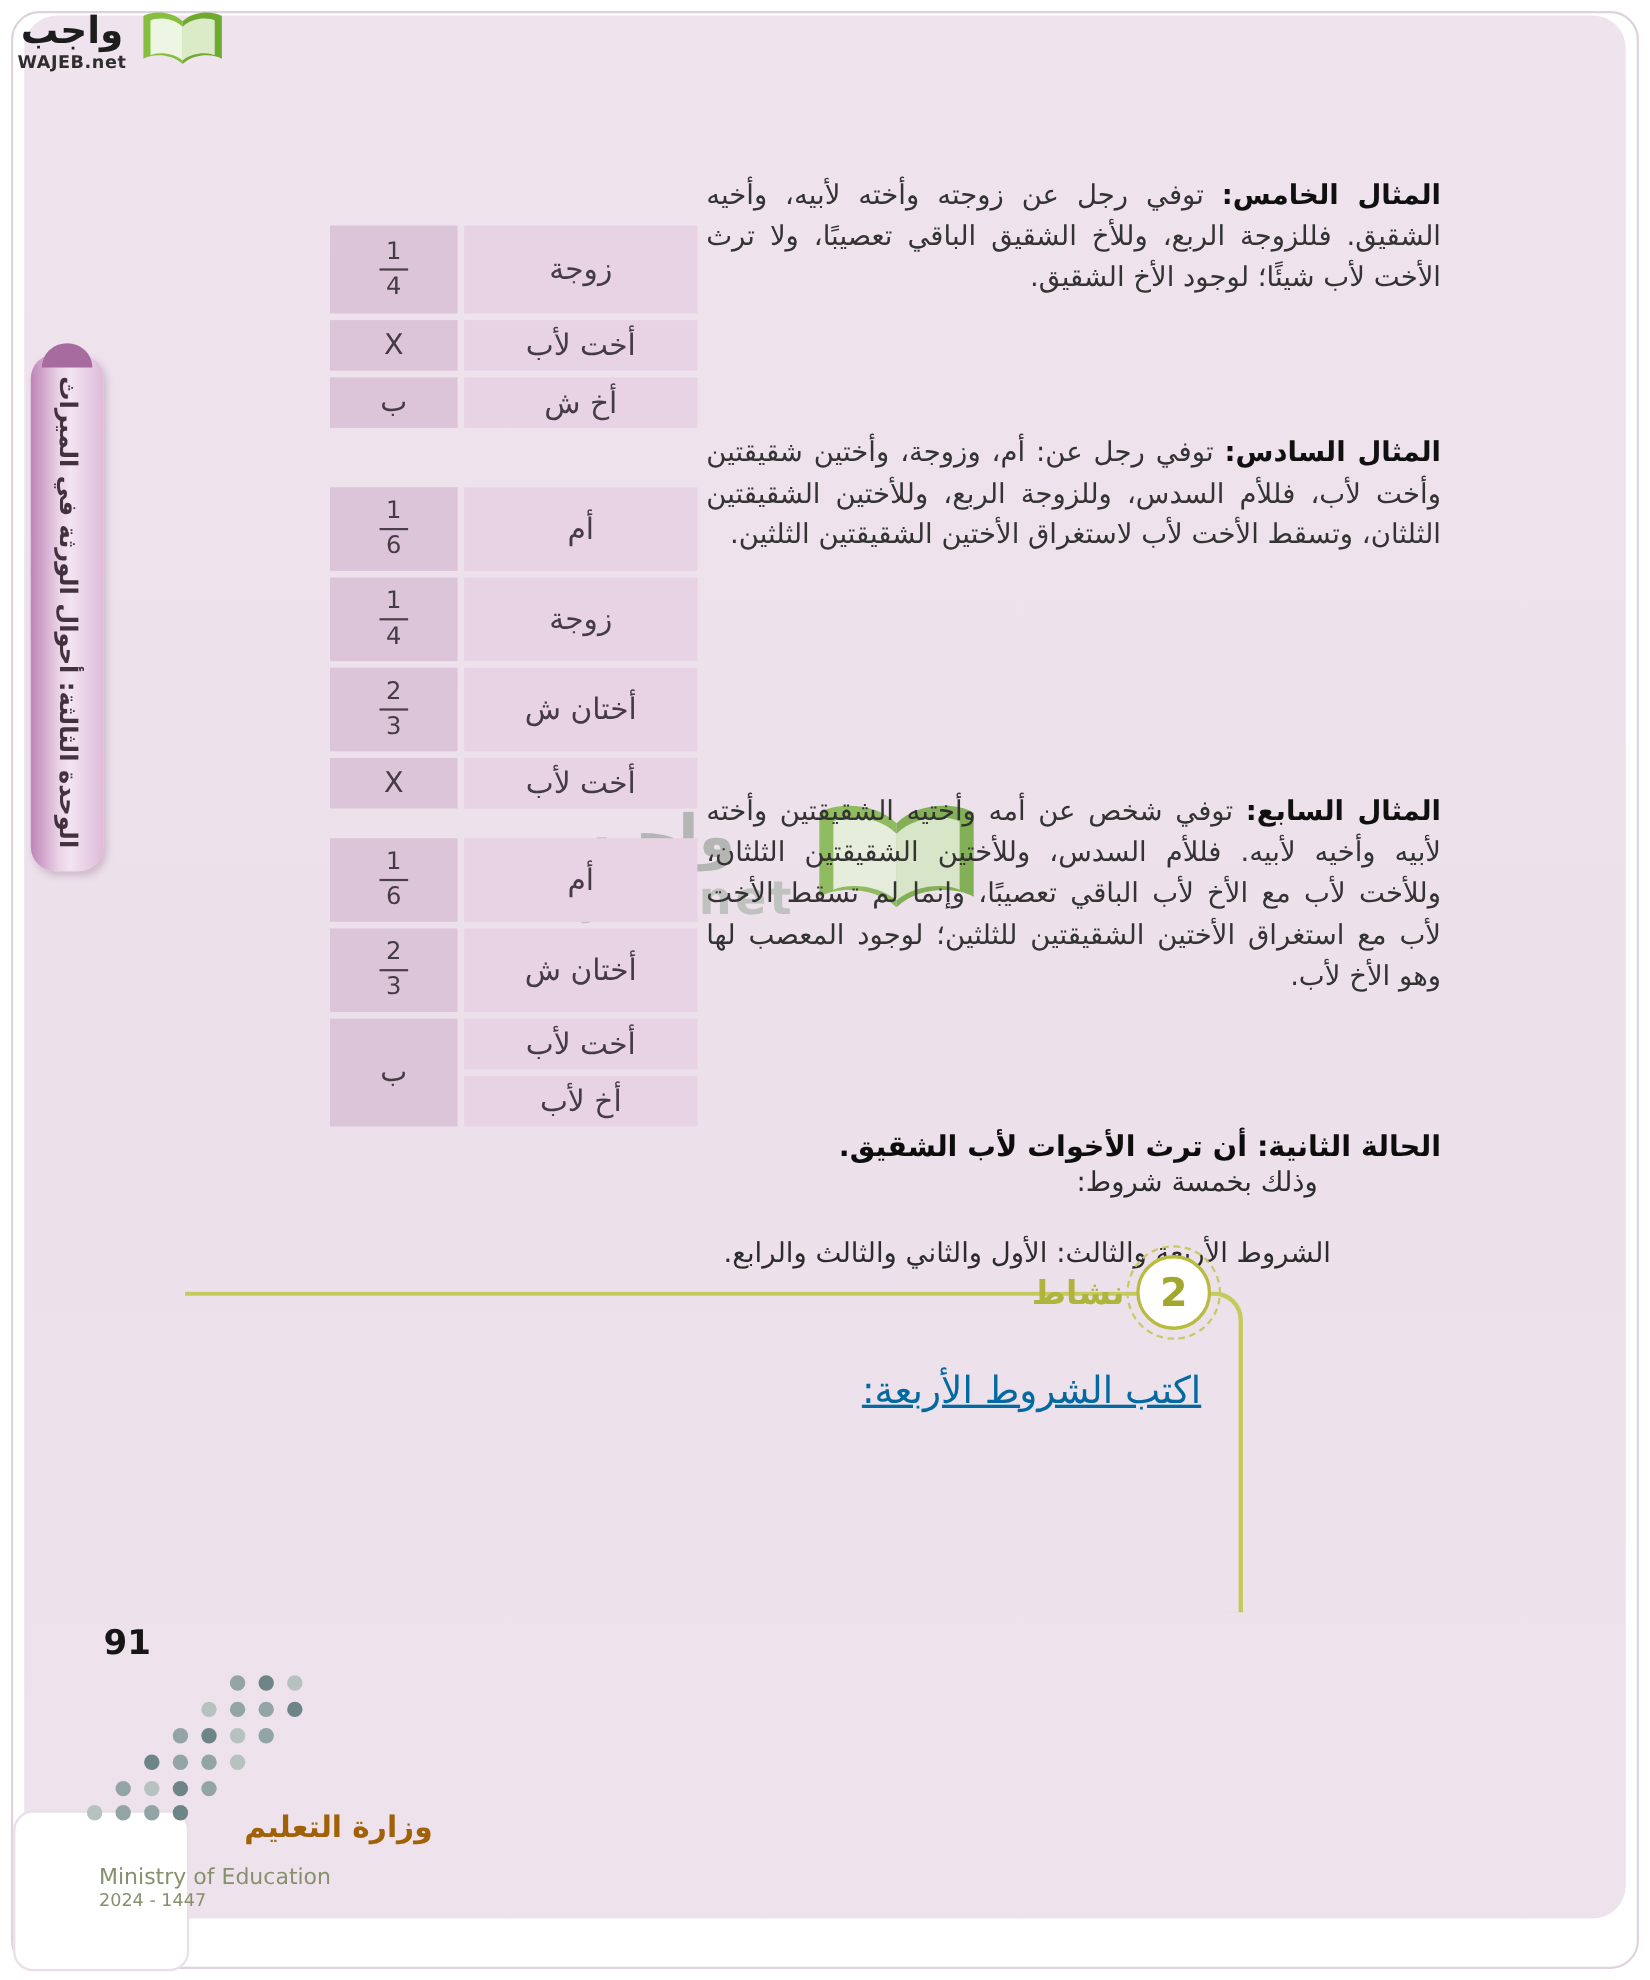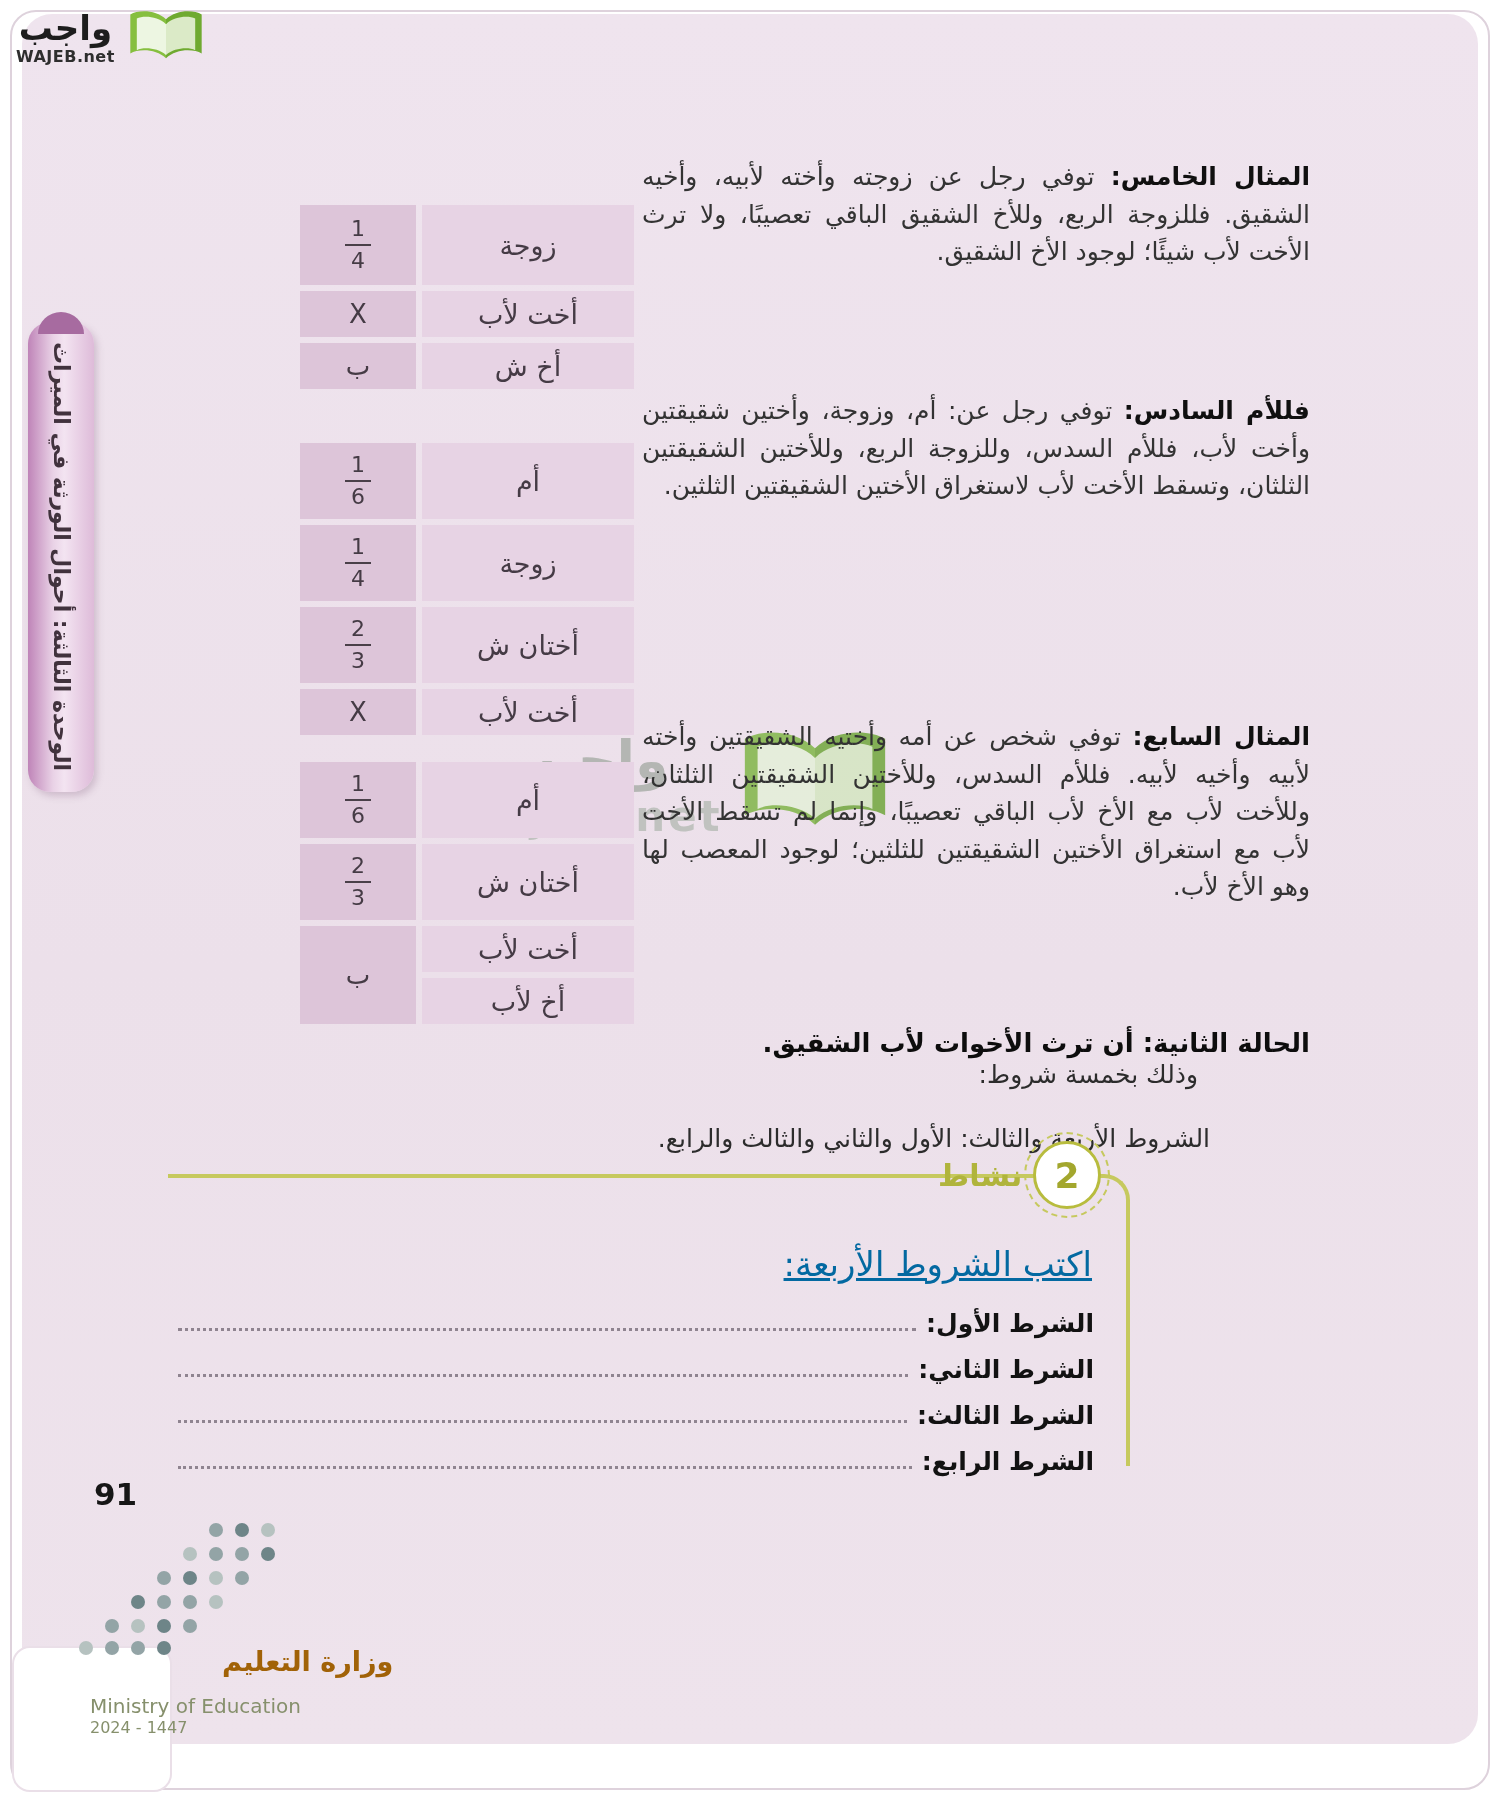--- a/index.html
+++ b/index.html
@@ -136,21 +136,21 @@
     <div class="trow">
       <div class="tcell tname h-sm">أخت لأب</div>
       <div class="tcell tshare h-sm">X</div>
     </div>
     <div class="trow">
       <div class="tcell tname h-sm">أخ ش</div>
       <div class="tcell tshare h-sm">ب</div>
     </div>
   </div>
 
-  <p class="para" style="top:392px; right:190px; width:668px;"><span class="ex-title">فللأم السادس:</span> <span>توفي رجل عن: أم، وزوجة، وأختين شقيقتين وأخت لأب، فللأم السدس، وللزوجة الربع، وللأختين الشقيقتين الثلثان، وتسقط الأخت لأب لاستغراق الأختين الشقيقتين الثلثين.</span></p>
+  <p class="para" style="top:392px; right:190px; width:668px;"><span class="ex-title">المثال السادس:</span> <span>توفي رجل عن: أم، وزوجة، وأختين شقيقتين وأخت لأب، فللأم السدس، وللزوجة الربع، وللأختين الشقيقتين الثلثان، وتسقط الأخت لأب لاستغراق الأختين الشقيقتين الثلثين.</span></p>
 
   <div class="xtable" style="left:300px; top:443px;">
     <div class="trow">
       <div class="tcell tname h-lg">أم</div>
       <div class="tcell tshare h-lg">
         <span class="frac">
           <span class="num">1</span>
           <span class="den">6</span>
         </span>
       </div>
@@ -213,38 +213,20 @@
   <div class="case-line1">وذلك بخمسة شروط:</div>
   <div class="case-line2">الشروط الأربعة والثالث: الأول والثاني والثالث والرابع.</div>
 
   <div class="act-frame"></div>
   <div class="act-badge">
     <div class="act-badge-inner">2</div>
   </div>
   <div class="act-label">نشاط</div>
   <div class="act-prompt">اكتب الشروط الأربعة:</div>
 
-  <div class="answers">
-    <div class="answer-row">
-      <span class="answer-label">الشرط الأول:</span>
-      <span class="answer-dots"></span>
-    </div>
-    <div class="answer-row">
-      <span class="answer-label">الشرط الثاني:</span>
-      <span class="answer-dots"></span>
-    </div>
-    <div class="answer-row">
-      <span class="answer-label">الشرط الثالث:</span>
-      <span class="answer-dots"></span>
-    </div>
-    <div class="answer-row">
-      <span class="answer-label">الشرط الرابع:</span>
-      <span class="answer-dots"></span>
-    </div>
-  </div>
 
   <div class="page-number">91</div>
   <div class="footer-card"></div>
   <svg class="moe-dots" width="230" height="146" viewBox="0 0 230 146">
     <g>
       <circle cx="160" cy="14" r="7" fill="#93a4a6"></circle>
         <circle cx="186" cy="14" r="7" fill="#6e8588"></circle>
         <circle cx="212" cy="14" r="7" fill="#b6c2c0"></circle>
       <circle cx="134" cy="38" r="7" fill="#b6c2c0"></circle>
         <circle cx="160" cy="38" r="7" fill="#93a4a6"></circle>

